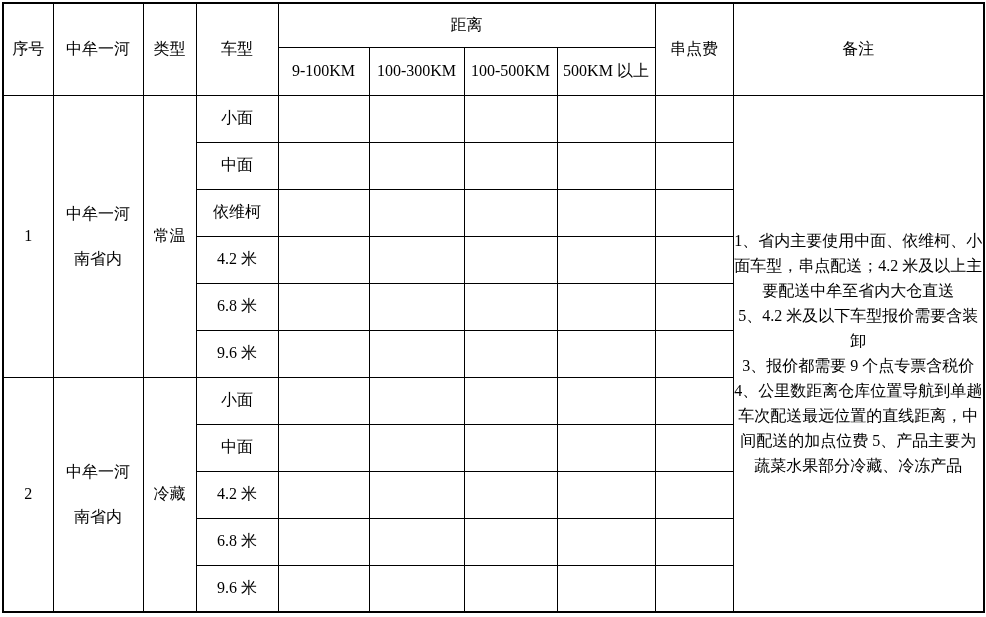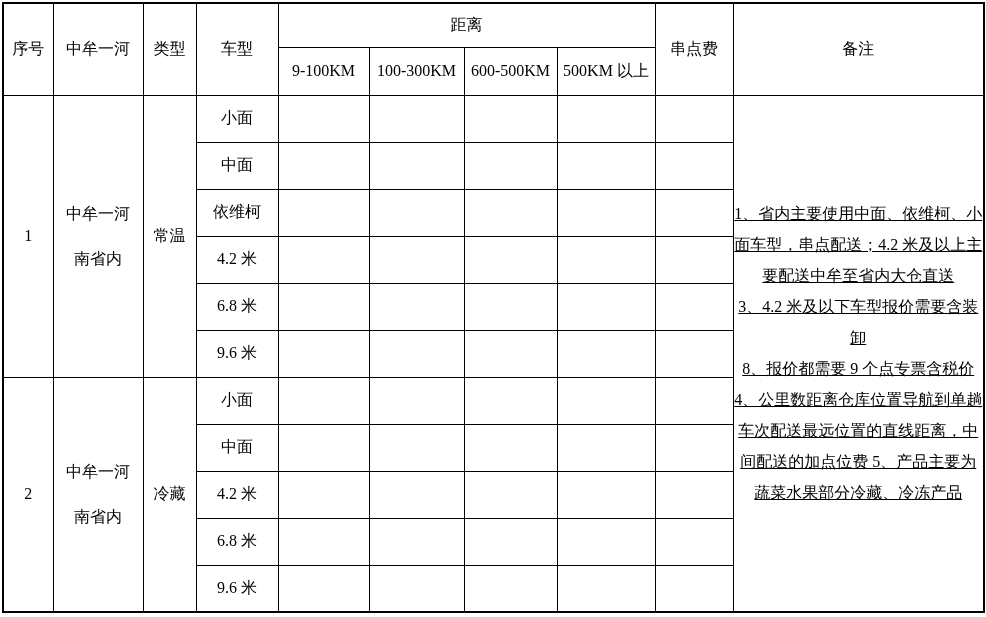--- a/index.html
+++ b/index.html
@@ -38,22 +38,21 @@
     overflow: hidden;
   }
   tr.hdr-top  { height: 44px; }
   tr.hdr-sub  { height: 48px; }
   tr.data-row { height: 47px; }
   .region-cell span { display: block; line-height: 45px; }
   .remarks-cell {
     vertical-align: top;
     text-align: left;
     padding: 0 8px;
-    line-height: 31px;
-    text-decoration: underline;
+    line-height: 25px;
   }
   .remarks-cell p { margin: 0; }
 </style>
 </head>
 <body>
 
 <div class="sheet">
   <table class="quote">
     <colgroup>
       <col style="width:50px">
@@ -74,41 +73,41 @@
       <th rowspan="2">中牟一河</th>
       <th rowspan="2">类型</th>
       <th rowspan="2">车型</th>
       <th colspan="4">距离</th>
       <th rowspan="2">串点费</th>
       <th rowspan="2">备注</th>
     </tr>
     <tr class="hdr-sub">
       <th>9-100KM</th>
       <th>100-300KM</th>
-      <th>600-500KM</th>
+      <th>100-500KM</th>
       <th>500KM 以上</th>
     </tr>
 
     <tr class="data-row">
       <td rowspan="6">1</td>
       <td rowspan="6" class="region-cell">
         <span>中牟一河</span>
         <span>南省内</span>
       </td>
       <td rowspan="6">常温</td>
       <td>小面</td>
       <td></td>
       <td></td>
       <td></td>
       <td></td>
       <td></td>
       <td rowspan="11" class="remarks-cell">
         <p>1、省内主要使用中面、依维柯、小面车型，串点配送；4.2 米及以上主要配送中牟至省内大仓直送</p>
-        <p>3、4.2 米及以下车型报价需要含装卸</p>
-        <p>8、报价都需要 9 个点专票含税价</p>
+        <p>5、4.2 米及以下车型报价需要含装卸</p>
+        <p>3、报价都需要 9 个点专票含税价</p>
         <p>4、公里数距离仓库位置导航到单趟车次配送最远位置的直线距离，中间配送的加点位费 5、产品主要为蔬菜水果部分冷藏、冷冻产品</p>
       </td>
     </tr>
     <tr class="data-row">
       <td>中面</td>
       <td></td>
       <td></td>
       <td></td>
       <td></td>
       <td></td>

